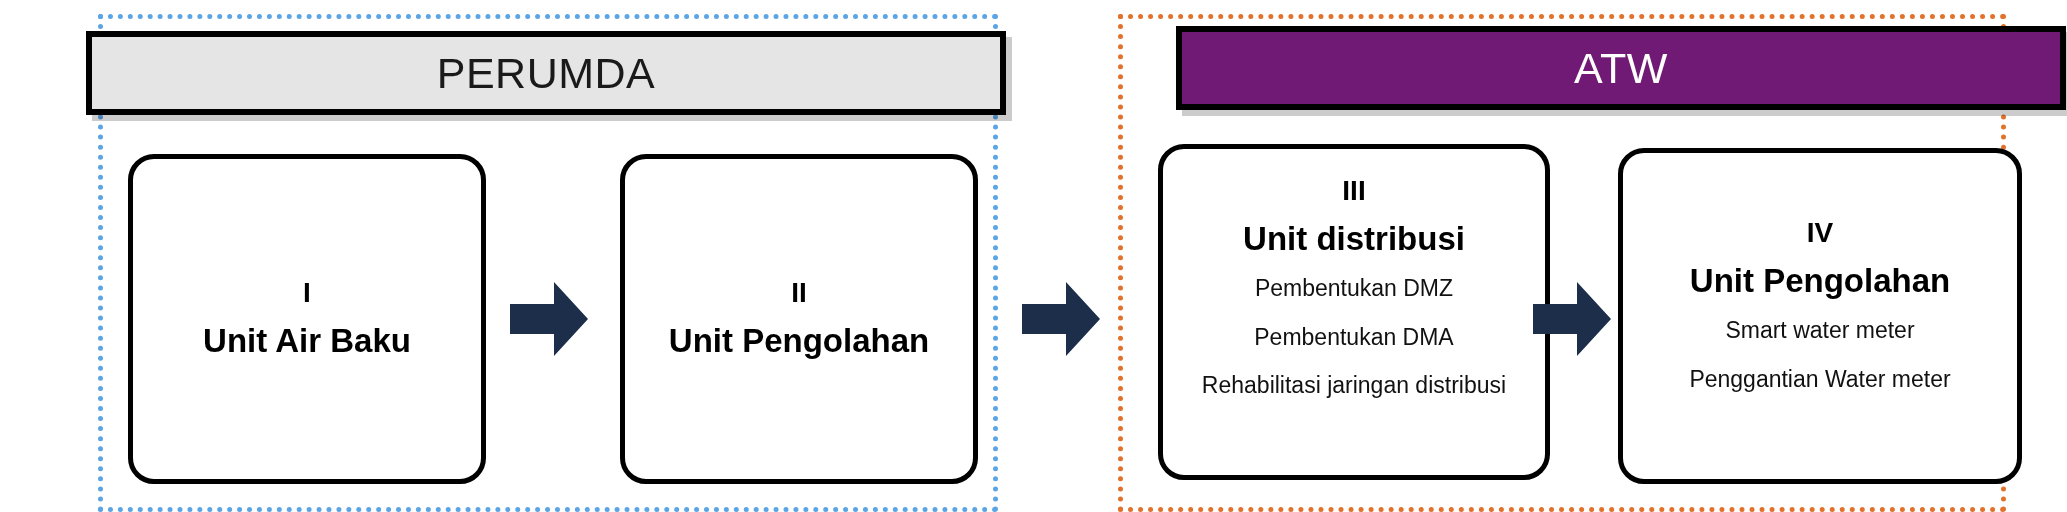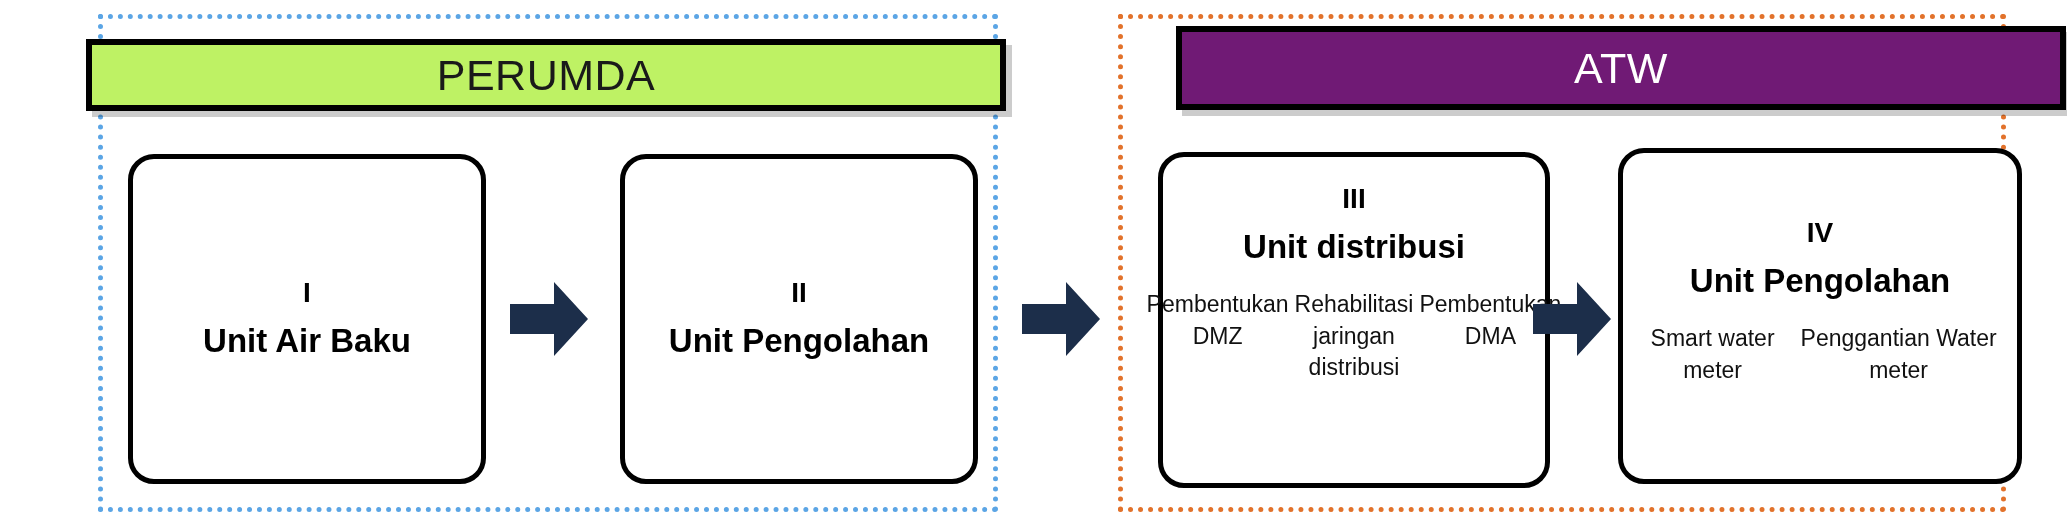--- a/index.html
+++ b/index.html
@@ -49,23 +49,22 @@
     border: 6px solid #000000;
     display: flex;
     align-items: center;
     justify-content: center;
     box-shadow: 6px 6px 0 rgba(0,0,0,0.20);
   }
   .header-perumda {
     left: 86px;
     top: 31px;
     width: 920px;
-    height: 72px;
-    background: #bef264;
-    margin-top: 8px;
+    height: 84px;
+    background: #e5e5e5;
   }
   .header-perumda .header-label {
     color: #1a1a1a;
     font-size: 43px;
     font-weight: 400;
     letter-spacing: 0.5px;
   }
   .header-atw {
     left: 1176px;
     top: 26px;
@@ -105,35 +104,35 @@
     line-height: 1.25;
   }
   .unit-title {
     font-size: 33px;
     font-weight: 700;
     color: #000000;
     line-height: 1.3;
     margin-top: 10px;
   }
   .unit-sublist {
-    margin-top: 20px;
+    margin-top: 12px;
     display: flex;
-    flex-direction: row;
-    gap: 6px;
+    flex-direction: column;
+    gap: 17px;
   }
   .unit-subitem {
     font-size: 23px;
     font-weight: 400;
     color: #111111;
     line-height: 1.38;
   }
 
   .box-1 { left: 128px; top: 154px; width: 358px; height: 330px; }
   .box-2 { left: 620px; top: 154px; width: 358px; height: 330px; }
-  .box-3 { left: 1158px; top: 152px; width: 392px; height: 336px; }
+  .box-3 { left: 1158px; top: 144px; width: 392px; height: 336px; }
   .box-4 { left: 1618px; top: 148px; width: 404px; height: 336px; }
 
   
   .arrow {
     position: absolute;
     width: 78px;
     height: 74px;
   }
   .arrow svg { display: block; width: 100%; height: 100%; }
   .arrow-1 { left: 510px; top: 282px; }
@@ -177,22 +176,22 @@
     <svg viewBox="0 0 78 74" xmlns="http://www.w3.org/2000/svg">
       <polygon points="0,22 44,22 44,0 78,37 44,74 44,52 0,52" fill="#1C2E4A"></polygon>
     </svg>
   </div>
 
   <div class="unit-box box-3 top-aligned">
     <div class="roman">III</div>
     <div class="unit-title">Unit distribusi</div>
     <div class="unit-sublist">
       <div class="unit-subitem">Pembentukan DMZ</div>
+      <div class="unit-subitem">Pembentukan DMA</div>
       <div class="unit-subitem">Rehabilitasi jaringan distribusi</div>
-      <div class="unit-subitem">Pembentukan DMA</div>
     </div>
   </div>
 
   <div class="arrow arrow-2">
     <svg viewBox="0 0 78 74" xmlns="http://www.w3.org/2000/svg">
       <polygon points="0,22 44,22 44,0 78,37 44,74 44,52 0,52" fill="#1C2E4A"></polygon>
     </svg>
   </div>
 
   <div class="unit-box box-4 top-aligned">

